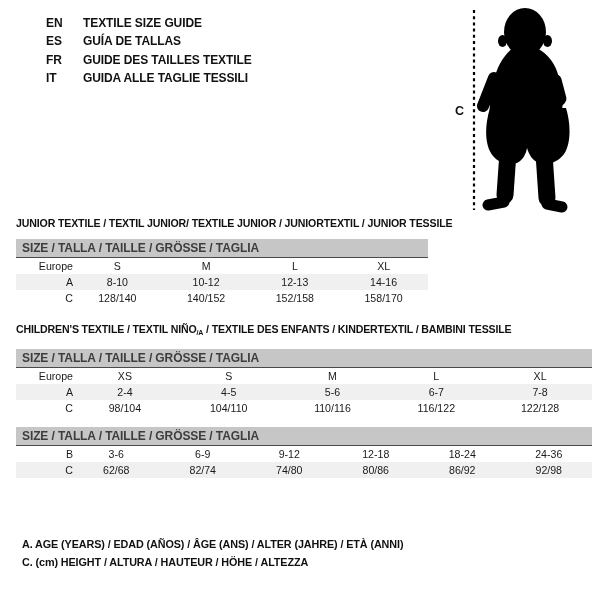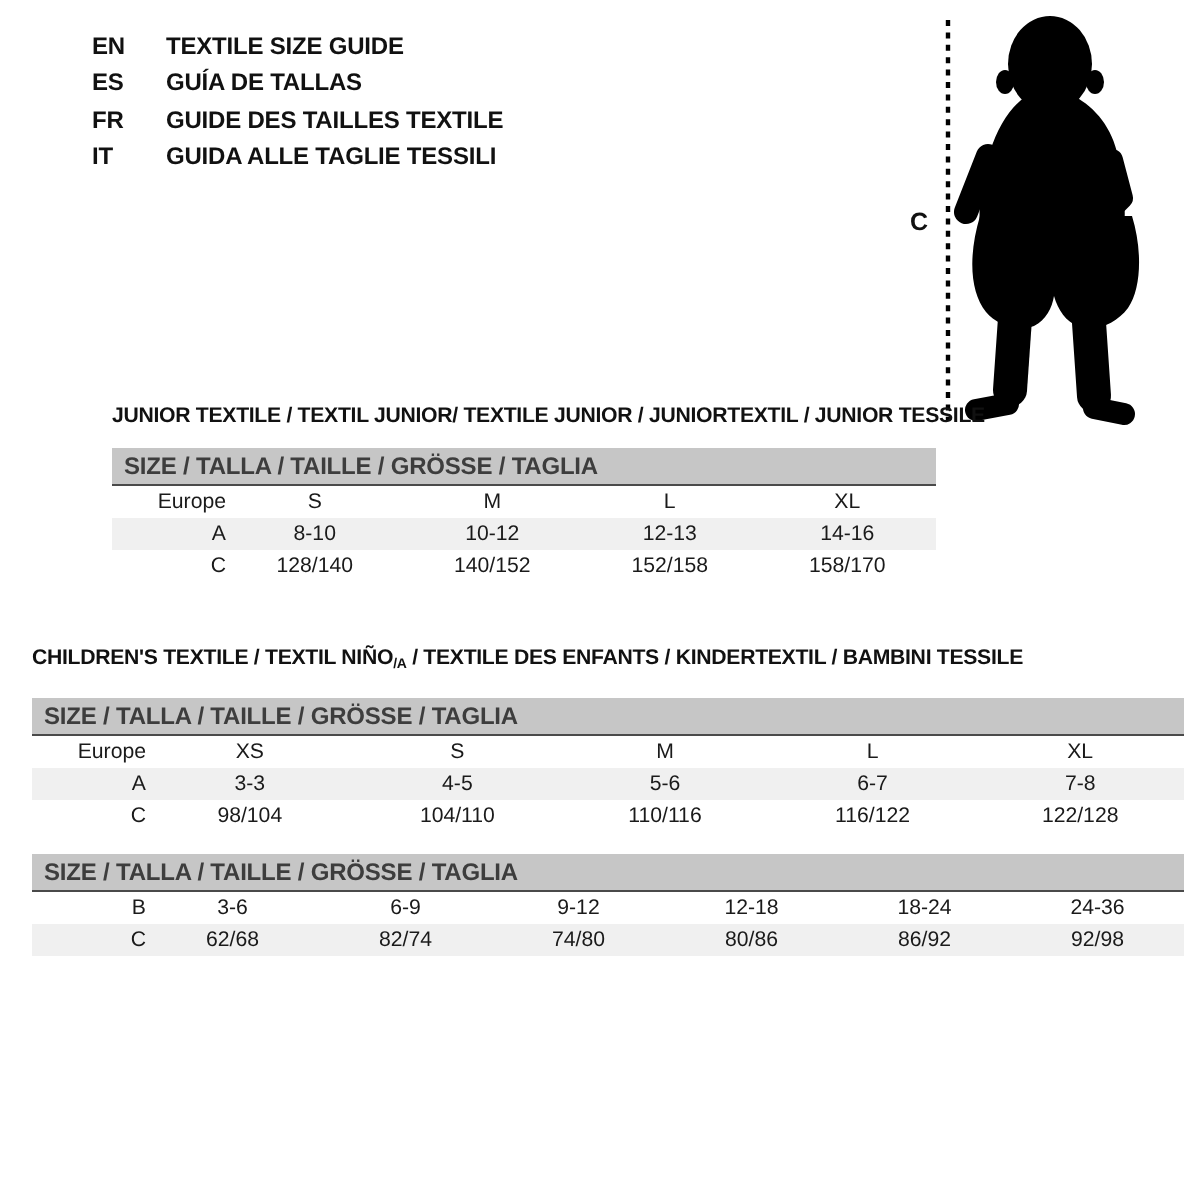--- a/index.html
+++ b/index.html
@@ -13,21 +13,21 @@
   .langs{position:absolute;left:22px;top:14px;}
   .lang-row{font-weight:bold;font-size:12px;line-height:18.4px;white-space:nowrap;letter-spacing:-0.1px;padding-left:24px;}
   .lang-code{display:inline-block;width:37px;}
   
   .figure{position:absolute;left:445px;top:4px;width:150px;height:214px;}
   .measure-label{position:absolute;left:10px;top:100px;font-weight:bold;font-size:12.5px;}
   .dashline{position:absolute;left:24px;top:3px;}
   .baby{position:absolute;left:32px;top:2px;}
   
   .tsec{position:absolute;left:16px;}
-  .tsec-junior{top:200px;width:412px;margin-left:40px;}
+  .tsec-junior{top:215px;width:412px;}
   .tsec-children{top:321px;width:576px;}
   .tsec-babies{top:423px;width:576px;}
   .ttitle{font-weight:bold;font-size:10.6px;line-height:16px;margin-bottom:8px;white-space:nowrap;letter-spacing:-0.15px;}
   .tsec-babies .ttitle{margin-bottom:4px;}
   .sub{font-size:7px;vertical-align:-2px;}
   table.sizetable{border-collapse:collapse;width:100%;table-layout:fixed;}
   th.sizebar{
     background:var(--size-bar-bg,#c6c6c6);color:var(--size-bar-text,#3d3d3d);
     font-size:12px;font-weight:bold;text-align:left;
     padding:2px 16px 2px 6px;border-bottom:1.5px solid var(--size-bar-border,#4a4a4a);
@@ -141,21 +141,21 @@
             <tr>
               <td>Europe</td>
               <td>XS</td>
               <td>S</td>
               <td>M</td>
               <td>L</td>
               <td>XL</td>
             </tr>
             <tr class="shaded">
               <td>A</td>
-              <td>3-3</td>
+              <td>2-4</td>
               <td>4-5</td>
               <td>5-6</td>
               <td>6-7</td>
               <td>7-8</td>
             </tr>
             <tr>
               <td>C</td>
               <td>98/104</td>
               <td>104/110</td>
               <td>110/116</td>
@@ -201,15 +201,17 @@
               <td>80/86</td>
               <td>86/92</td>
               <td>92/98</td>
             </tr>
           </tbody>
         </table>
       </div>
     </section>
 
   <div class="legend" id="legend">
+      <div class="legend-line">A. AGE (YEARS) / EDAD (AÑOS) / ÂGE (ANS) / ALTER (JAHRE) / ETÀ (ANNI)</div>
+      <div class="legend-line">C. (cm) HEIGHT / ALTURA / HAUTEUR / HÖHE / ALTEZZA</div>
     </div>
 
 </div>
 
 </body></html>

